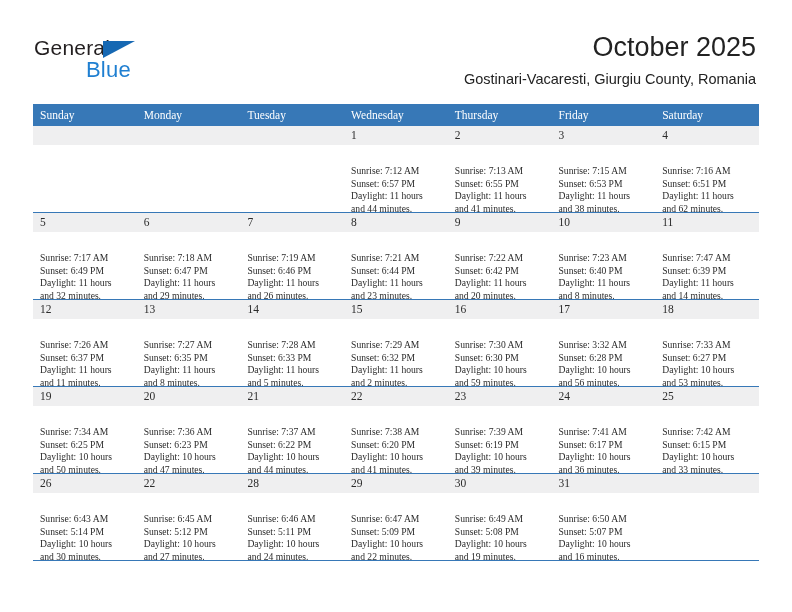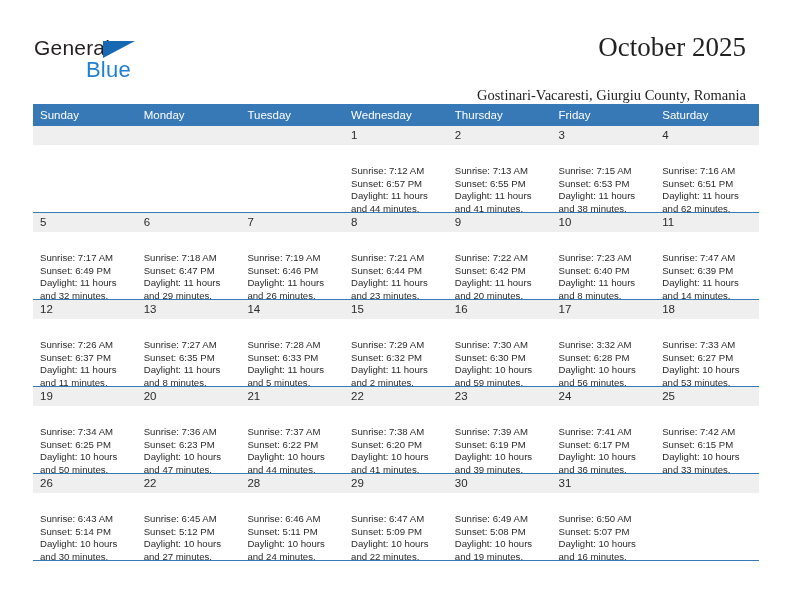--- a/index.html
+++ b/index.html
@@ -58,47 +58,47 @@
     position: absolute;
     left: 52px;
     top: 21px;
     font-size: 22px;
     letter-spacing: 0.2px;
     color: #1f7fd1;
     font-family: "Liberation Sans", sans-serif;
   }
   .title-block {
     position: absolute;
-    right: 46px;
+    right: 36px;
     top: 30px;
     text-align: right;
-    font-family: Liberation Serif, serif;
   }
   .month-title {
     font-size: 27px;
     color: #222222;
     line-height: 34px;
     white-space: nowrap;
   }
   .location-title {
     font-size: 14.5px;
     color: #222222;
     line-height: 22px;
-    margin-top: 20px;
+    margin-top: 4px;
     white-space: nowrap;
   }
 
   
   .calendar {
     position: absolute;
     left: 33px;
     top: 104px;
     width: 726px;
     border-collapse: collapse;
     table-layout: fixed;
+    font-family: Liberation Serif, serif;
   }
   .calendar th {
     background: #3778b7;
     color: #ffffff;
     font-size: 11.5px;
     font-weight: normal;
     text-align: left;
     padding: 5px 0 5px 7px;
     height: 11px;
     border: none;

